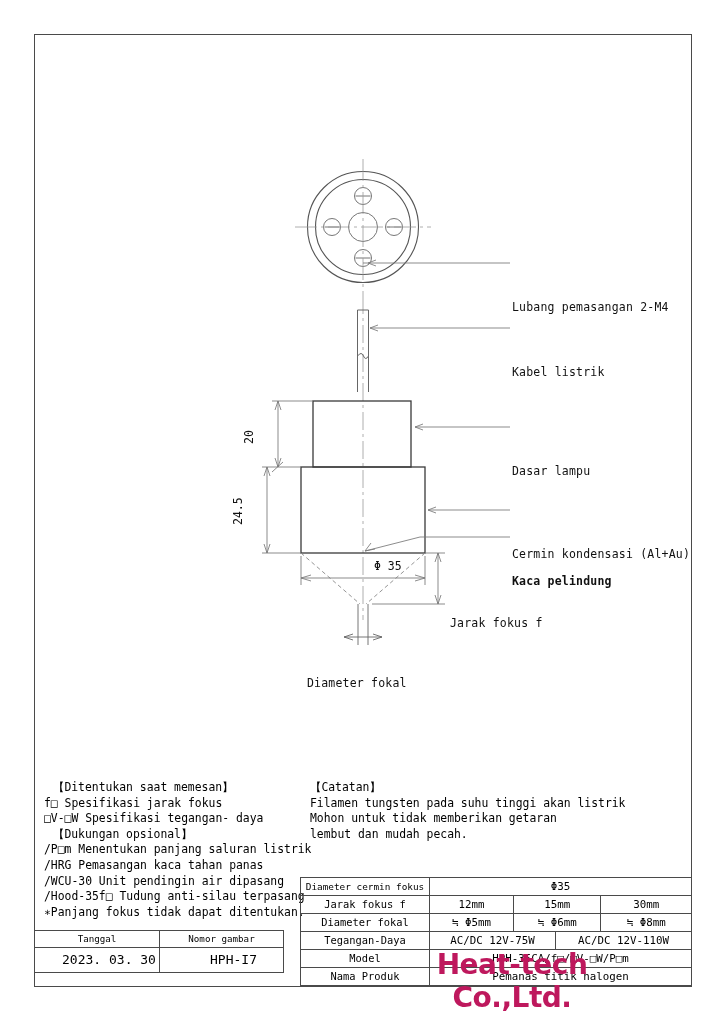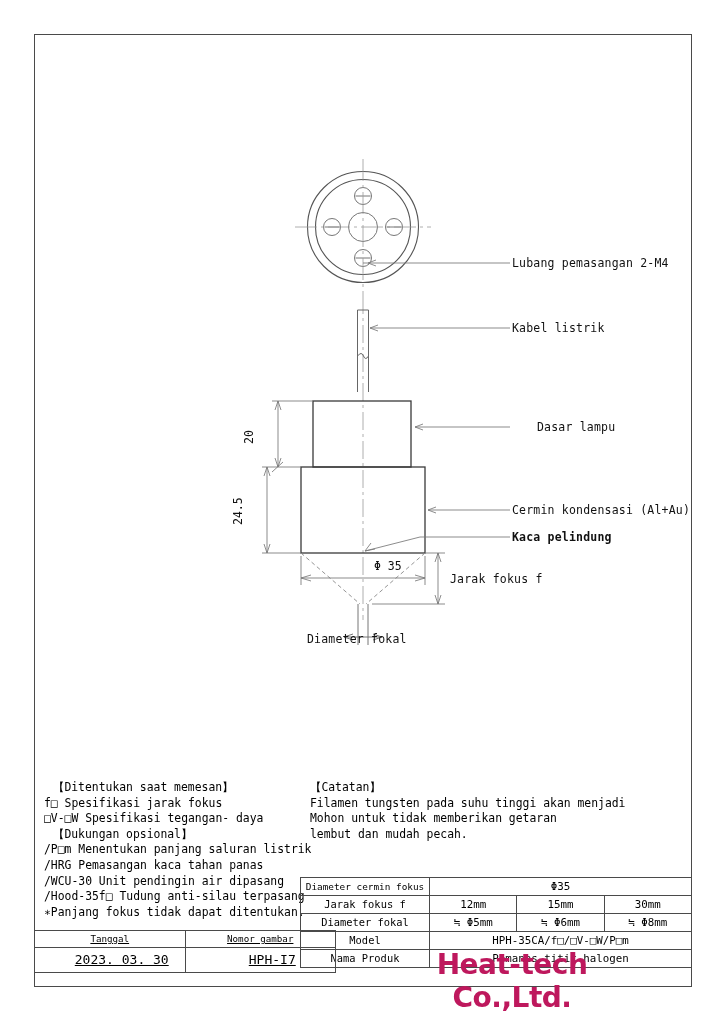--- a/index.html
+++ b/index.html
@@ -6,40 +6,40 @@
   body{width:724px;height:1024px;position:relative;
        font-family:"DejaVu Sans Mono","Liberation Mono",monospace;
        color:#000;-webkit-font-smoothing:none;}
   #sheet{position:absolute;left:0;top:0;width:724px;height:1024px;}
   #frame{position:absolute;left:34px;top:34px;width:658px;height:953px;
          border:1.4px solid #4a4a4a;box-sizing:border-box;background:#fff;}
   svg.draw{position:absolute;left:0;top:0;width:724px;height:1024px;overflow:visible;}
 
   
   .callout{position:absolute;font-size:11.5px;letter-spacing:0.2px;
-           white-space:nowrap;color:#111;}
+           white-space:nowrap;color:#111;margin-top:44px;}
   
   .dim{position:absolute;font-size:11.5px;color:#111;white-space:nowrap;}
   .dim.vert{transform:rotate(-90deg);transform-origin:left top;}
 
   
   .txtblock{position:absolute;font-size:11.4px;line-height:15.6px;color:#000;
             white-space:nowrap;}
   .txtblock div{height:15.6px;}
   .ind{padding-left:9px;}
 
   
   table{border-collapse:collapse;position:absolute;}
   table td{border:1px solid #4a4a4a;font-size:10.8px;text-align:center;
            padding:0;height:17px;line-height:17px;color:#000;
            font-family:"DejaVu Sans Mono","Liberation Mono",monospace;}
   #spec{left:300px;top:877px;width:392px;}
   #spec td.lbl{width:128px;font-size:10.4px;}
   #spec td.small{font-size:9.4px;}
-  #titleblk{left:34px;top:930px;width:302px;text-decoration:underline;}
+  #titleblk{left:34px;top:930px;width:250px;}
   #titleblk td{height:16px;line-height:16px;}
   #titleblk td.hd{font-size:9.2px;}
   #titleblk td.val{font-size:13px;height:24px;line-height:24px;padding-left:24px;}
 
   
   #logo{position:absolute;left:373px;top:948px;width:278px;height:33px;
         color:#ee1111;font-family:"DejaVu Sans","Liberation Sans",sans-serif;
         font-weight:bold;font-size:28px;line-height:33px;text-align:center;
         letter-spacing:-0.5px;}
 </style>
@@ -148,21 +148,21 @@
 
         <line x1="365" y1="551" x2="420" y2="537"></line>
         <line x1="420" y1="537" x2="510" y2="537"></line>
         <path d="M365 551 l10 -2 M365 551 l6 -8"></path>
       </g>
     </g>
   </svg>
 
   <div class="callout" style="left:512px;top:256px;">Lubang pemasangan 2-M4</div>
   <div class="callout" style="left:512px;top:321px;">Kabel listrik</div>
-  <div class="callout" style="left:537px;top:420px;">Dasar lampu</div>
+  <div class="callout" style="left:512px;top:420px;">Dasar lampu</div>
   <div class="callout" style="left:512px;top:503px;">Cermin kondensasi (Al+Au)</div>
   <div class="callout" style="left:512px;top:530px;font-weight:bold;">Kaca pelindung</div>
   <div class="callout" style="left:450px;top:572px;">Jarak fokus f</div>
   <div class="callout" style="left:307px;top:632px;">Diameter fokal</div>
 
   <div class="dim vert" style="left:242px;top:444px;">20</div>
   <div class="dim vert" style="left:231px;top:525px;">24.5</div>
   <div class="dim" style="left:341px;top:559px;margin-left:33px;">Φ 35</div>
 
   <div class="txtblock" style="left:44px;top:780px;">
@@ -172,21 +172,21 @@
     <div class="ind">【Dukungan opsional】</div>
     <div>/P□m Menentukan panjang saluran listrik</div>
     <div>/HRG Pemasangan kaca tahan panas</div>
     <div>/WCU-30 Unit pendingin air dipasang</div>
     <div>/Hood-35f□ Tudung anti-silau terpasang</div>
     <div>∗Panjang fokus tidak dapat ditentukan.</div>
   </div>
 
   <div class="txtblock" style="left:310px;top:780px;">
     <div>【Catatan】</div>
-    <div>Filamen tungsten pada suhu tinggi akan menjadi</div>
+    <div>Filamen tungsten pada suhu tinggi akan listrik</div>
     <div>Mohon untuk tidak memberikan getaran</div>
     <div>lembut dan mudah pecah.</div>
   </div>
 
   <table id="spec">
     <tbody>
         <tr>
       <td class="lbl small">Diameter cermin fokus</td>
       <td colspan="6">Φ35</td>
     </tr>
@@ -196,20 +196,25 @@
       <td colspan="2">15mm</td>
       <td colspan="2">30mm</td>
     </tr>
     <tr>
       <td class="lbl">Diameter fokal</td>
       <td colspan="2">≒ Φ5mm</td>
       <td colspan="2">≒ Φ6mm</td>
       <td colspan="2">≒ Φ8mm</td>
     </tr>
     <tr>
+      <td class="lbl">Tegangan-Daya</td>
+      <td colspan="3">AC/DC 12V-75W</td>
+      <td colspan="3">AC/DC 12V-110W</td>
+    </tr>
+    <tr>
       <td class="lbl">Model</td>
       <td colspan="6">HPH-35CA/f□/□V-□W/P□m</td>
     </tr>
     <tr>
       <td class="lbl">Nama Produk</td>
       <td colspan="6">Pemanas titik halogen</td>
     </tr>
   </tbody>
     </table>
 

